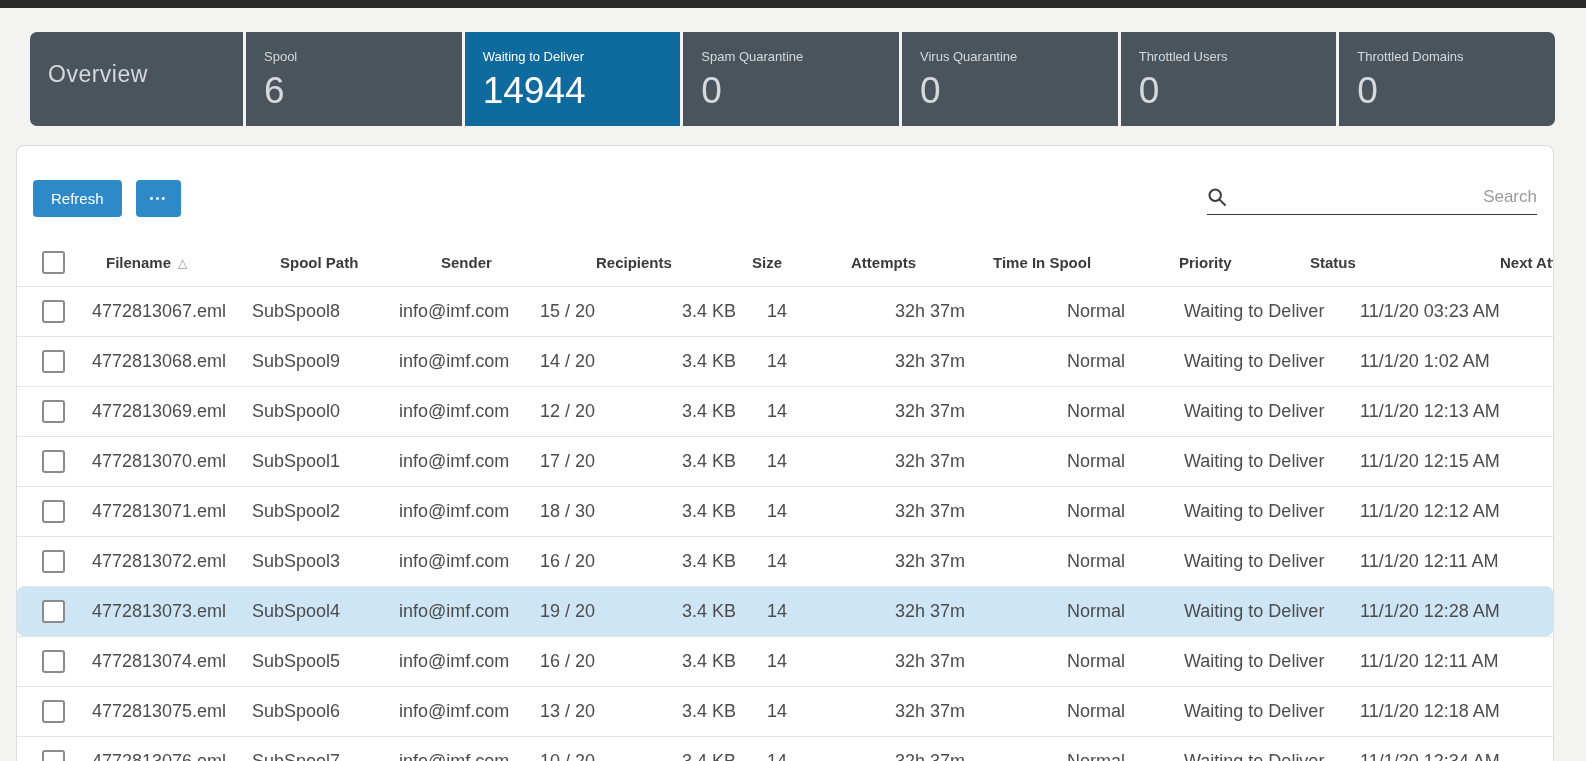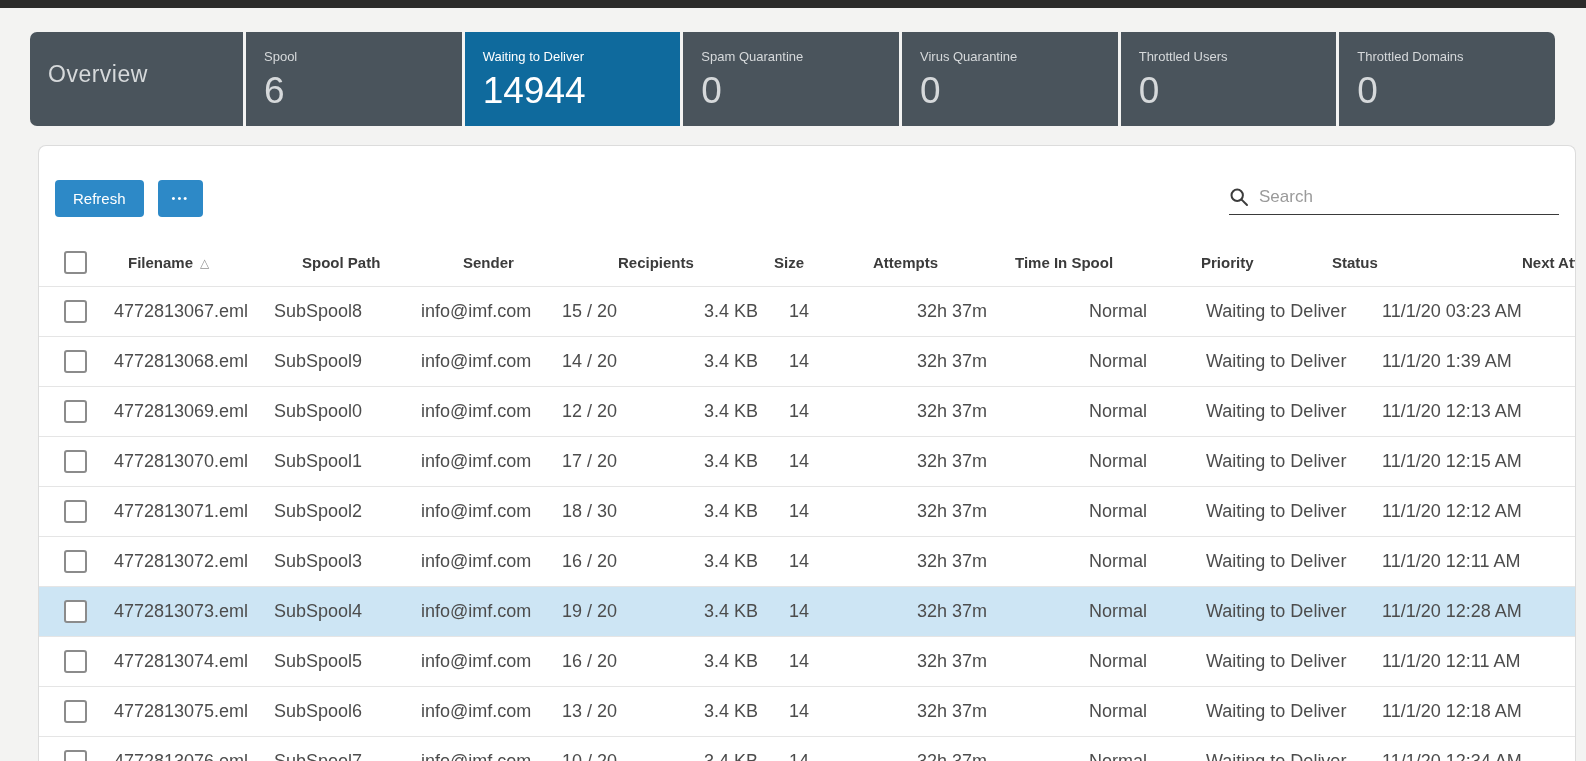--- a/index.html
+++ b/index.html
@@ -26,21 +26,21 @@
     padding:14px 0 0 18px; cursor:pointer; overflow:hidden;
   }
   .tab.first{border-radius:7px 0 0 7px; flex:0 0 213px; padding-top:26px;}
   .tab.last{border-radius:0 7px 7px 0;}
   .tab.active{background:var(--tab-active-bg); color:#ffffff;}
   .tab-label{font-size:13px; line-height:22px; white-space:nowrap;}
   .tab.first .tab-label{font-size:23px; line-height:32px; letter-spacing:.5px;}
   .tab-count{font-size:37px; line-height:46px; font-weight:300;}
   
   .card{
-    margin:19px 0 0 38px; width:1538px; height:616px;
+    margin:19px 0 0 16px; width:1538px; height:616px;
     background:#ffffff; border:1px solid var(--card-border);
     border-bottom:none; border-radius:8px 8px 0 0; overflow:hidden;
   }
   .toolbar{
     margin:33px 16px 0 16px; height:38px;
     display:flex; align-items:center;
   }
   .btn{
     background:var(--button-blue); color:#fff; border:none; border-radius:4px;
     height:37px; font-size:15px; font-family:inherit; cursor:pointer;
@@ -48,38 +48,39 @@
   }
   .btn.more{margin-left:14px; padding:0 14px; font-size:11px; letter-spacing:2px; line-height:37px;}
   .search{
     margin-left:auto; width:330px; height:34px; display:flex; align-items:center;
     border-bottom:1px solid var(--search-underline); padding-bottom:2px;
   }
   .search-icon{display:inline-flex; margin-right:10px;}
   .search input{
     border:none; outline:none; flex:1; font-size:17px; font-family:inherit; color:#333;
     background:transparent;
+    text-align:right;
   }
   .search input::placeholder{color:var(--placeholder); opacity:1;}
   
   .grid-row{
     display:grid;
     grid-template-columns:75px 160px 147px 141px 142px 85px 128px 172px 117px 176px 1fr;
     align-items:center;
   }
   .thead{margin-top:22px; height:47px; font-weight:bold; color:var(--header-text); font-size:15px;gap:14px;}
   .th{display:flex; align-items:center; gap:7px; white-space:nowrap;}
   .sort-arrow{font-size:12px; color:#909090; font-weight:normal;}
   .cb-cell{padding-left:25px;}
   .checkbox{
     width:23px; height:23px; border:2px solid #8b8b8b; border-radius:3px;
     background:#fff; cursor:pointer;
   }
   .row{height:50px; border-top:1px solid var(--row-border); font-size:18px; color:var(--cell-text); cursor:pointer;}
-  .row.selected{background:var(--selected-row-bg);}
+  .row.selected{background:var(--selected-row-bg);border-radius:7px;}
   .cell{white-space:nowrap; overflow:hidden;}
 </style>
 </head>
 <body>
 
 <div class="topbar"></div>
 
 <div class="tab-bar">
     <div class="tab first">
       <div class="tab-label">Overview</div>
@@ -183,21 +184,21 @@
         </div>
         <div class="cell">4772813068.eml</div>
         <div class="cell">SubSpool9</div>
         <div class="cell">info@imf.com</div>
         <div class="cell">14 / 20</div>
         <div class="cell">3.4 KB</div>
         <div class="cell">14</div>
         <div class="cell">32h 37m</div>
         <div class="cell">Normal</div>
         <div class="cell">Waiting to Deliver</div>
-        <div class="cell">11/1/20 1:39 AM</div>
+        <div class="cell">11/1/20 1:02 AM</div>
       </div>
       <div class="row grid-row">
         <div class="cb-cell">
           <div class="checkbox"></div>
         </div>
         <div class="cell">4772813069.eml</div>
         <div class="cell">SubSpool0</div>
         <div class="cell">info@imf.com</div>
         <div class="cell">12 / 20</div>
         <div class="cell">3.4 KB</div>

